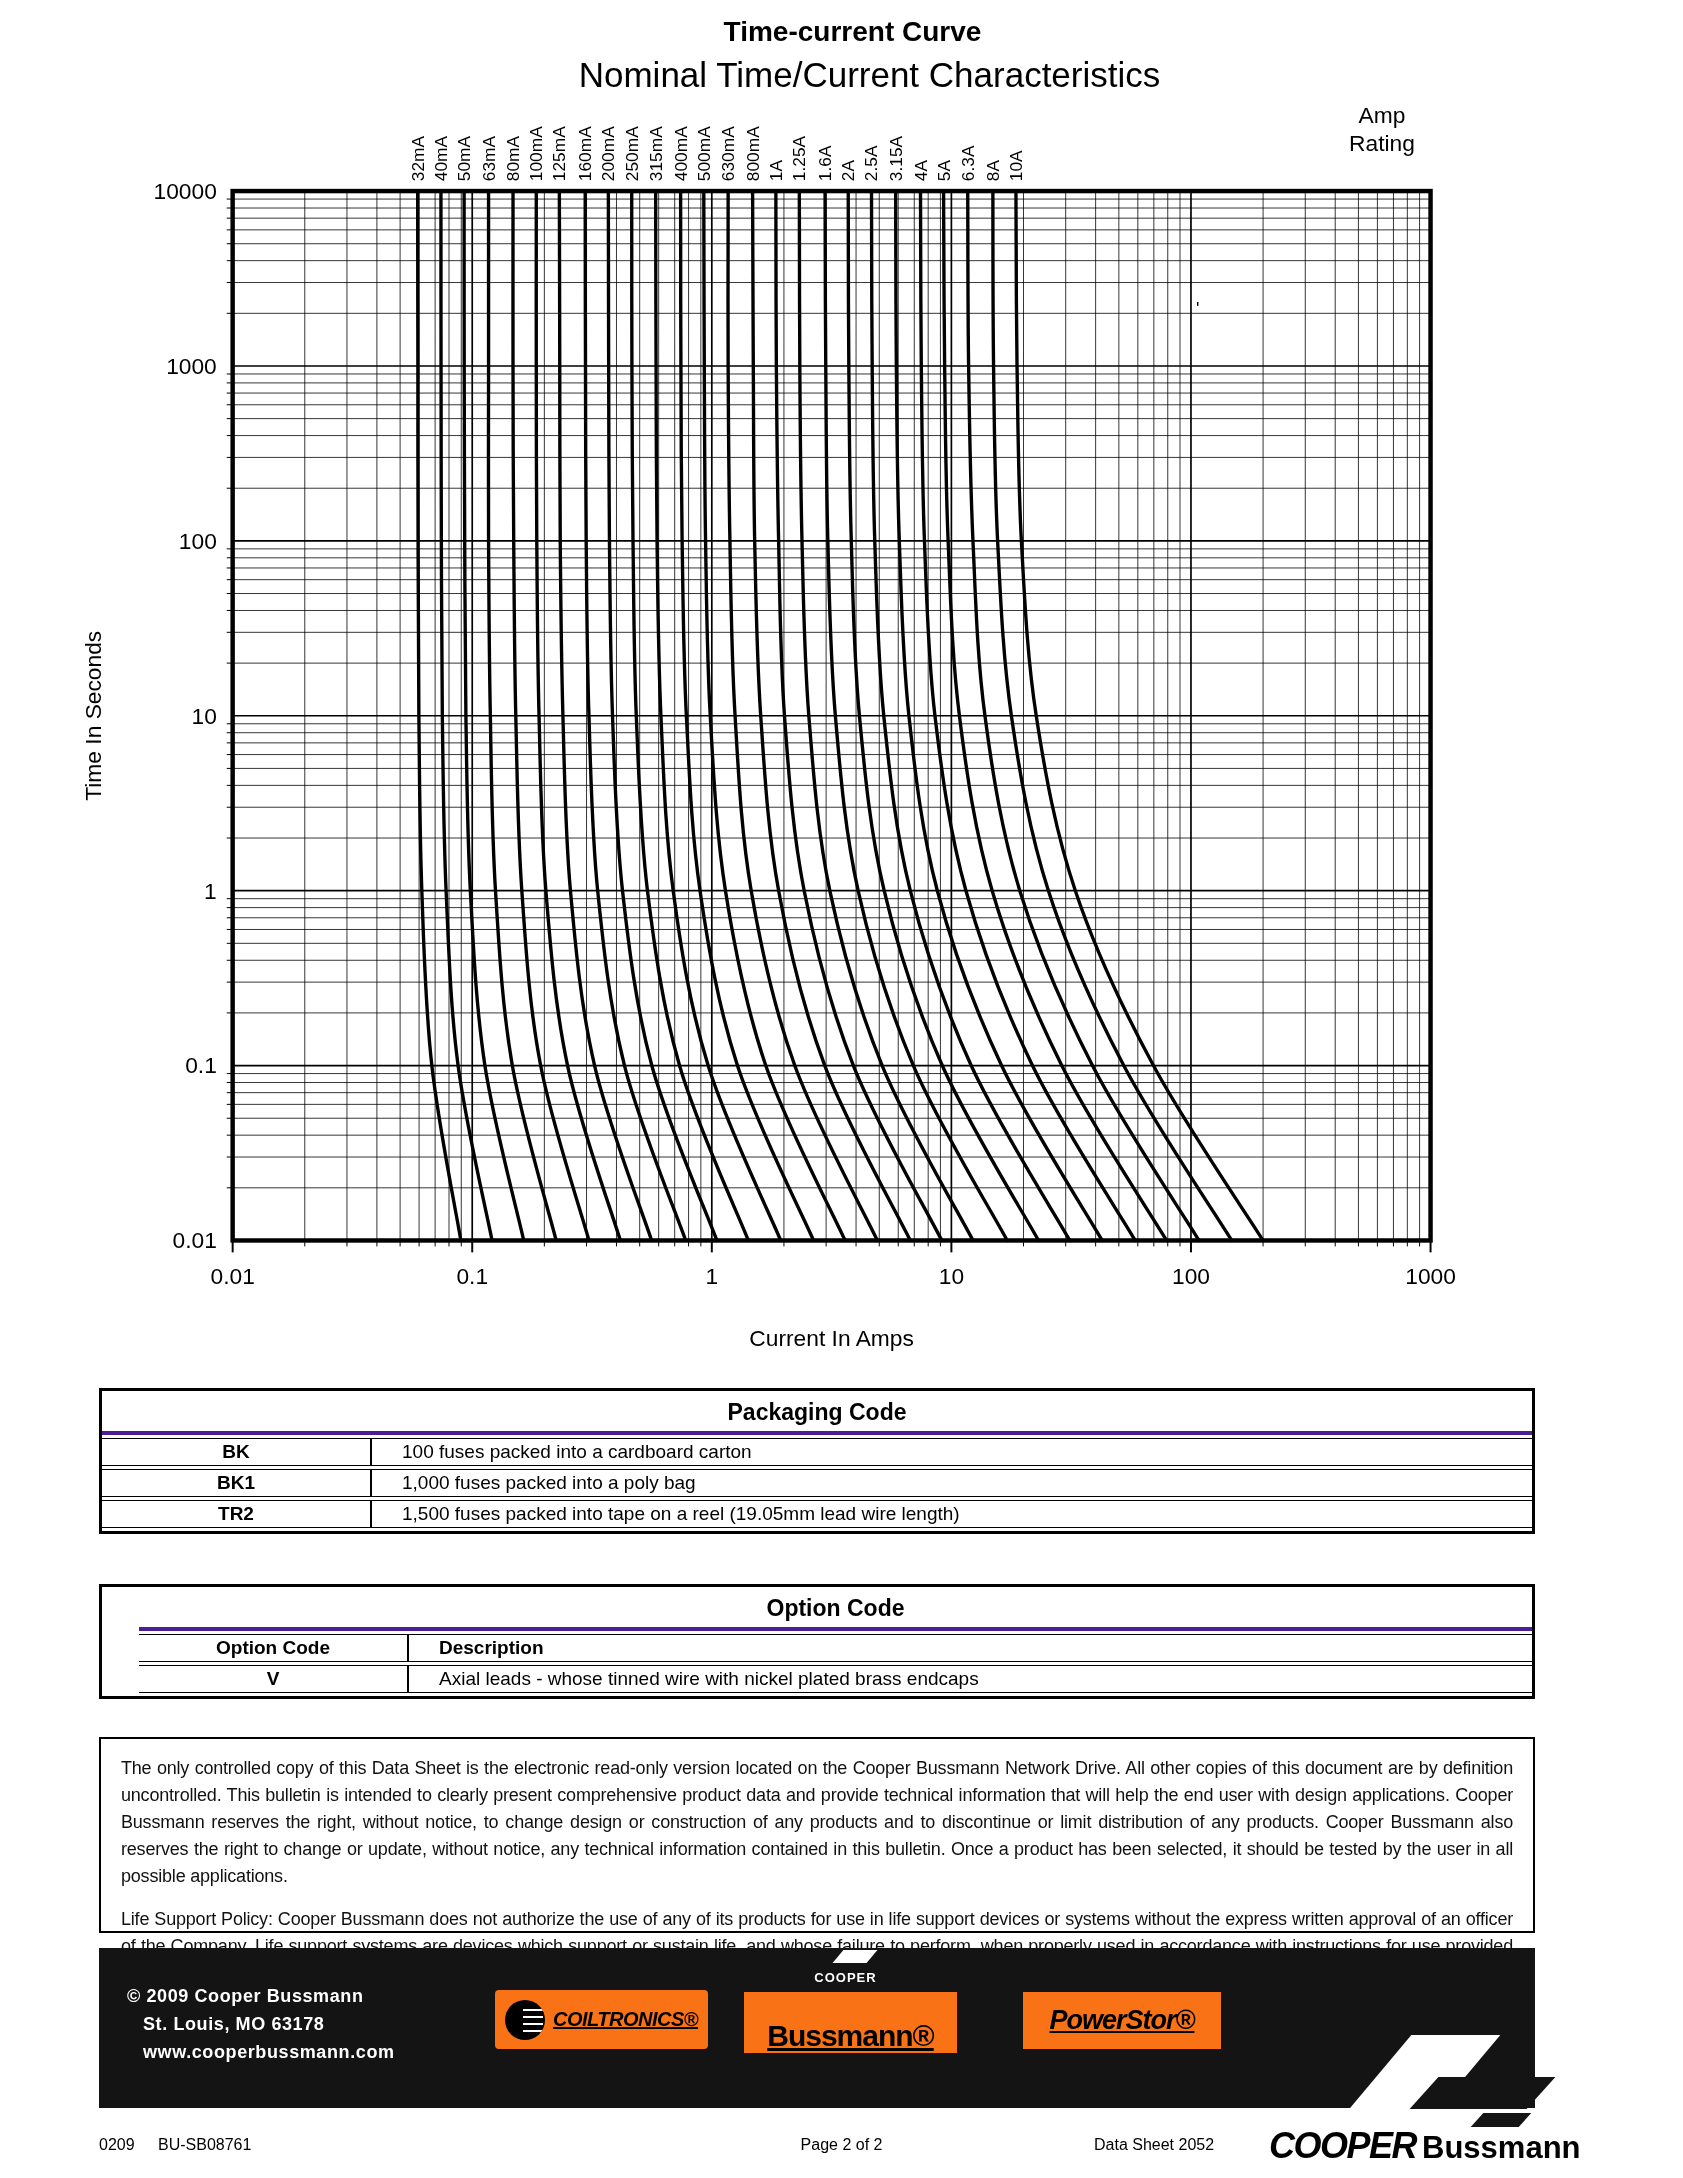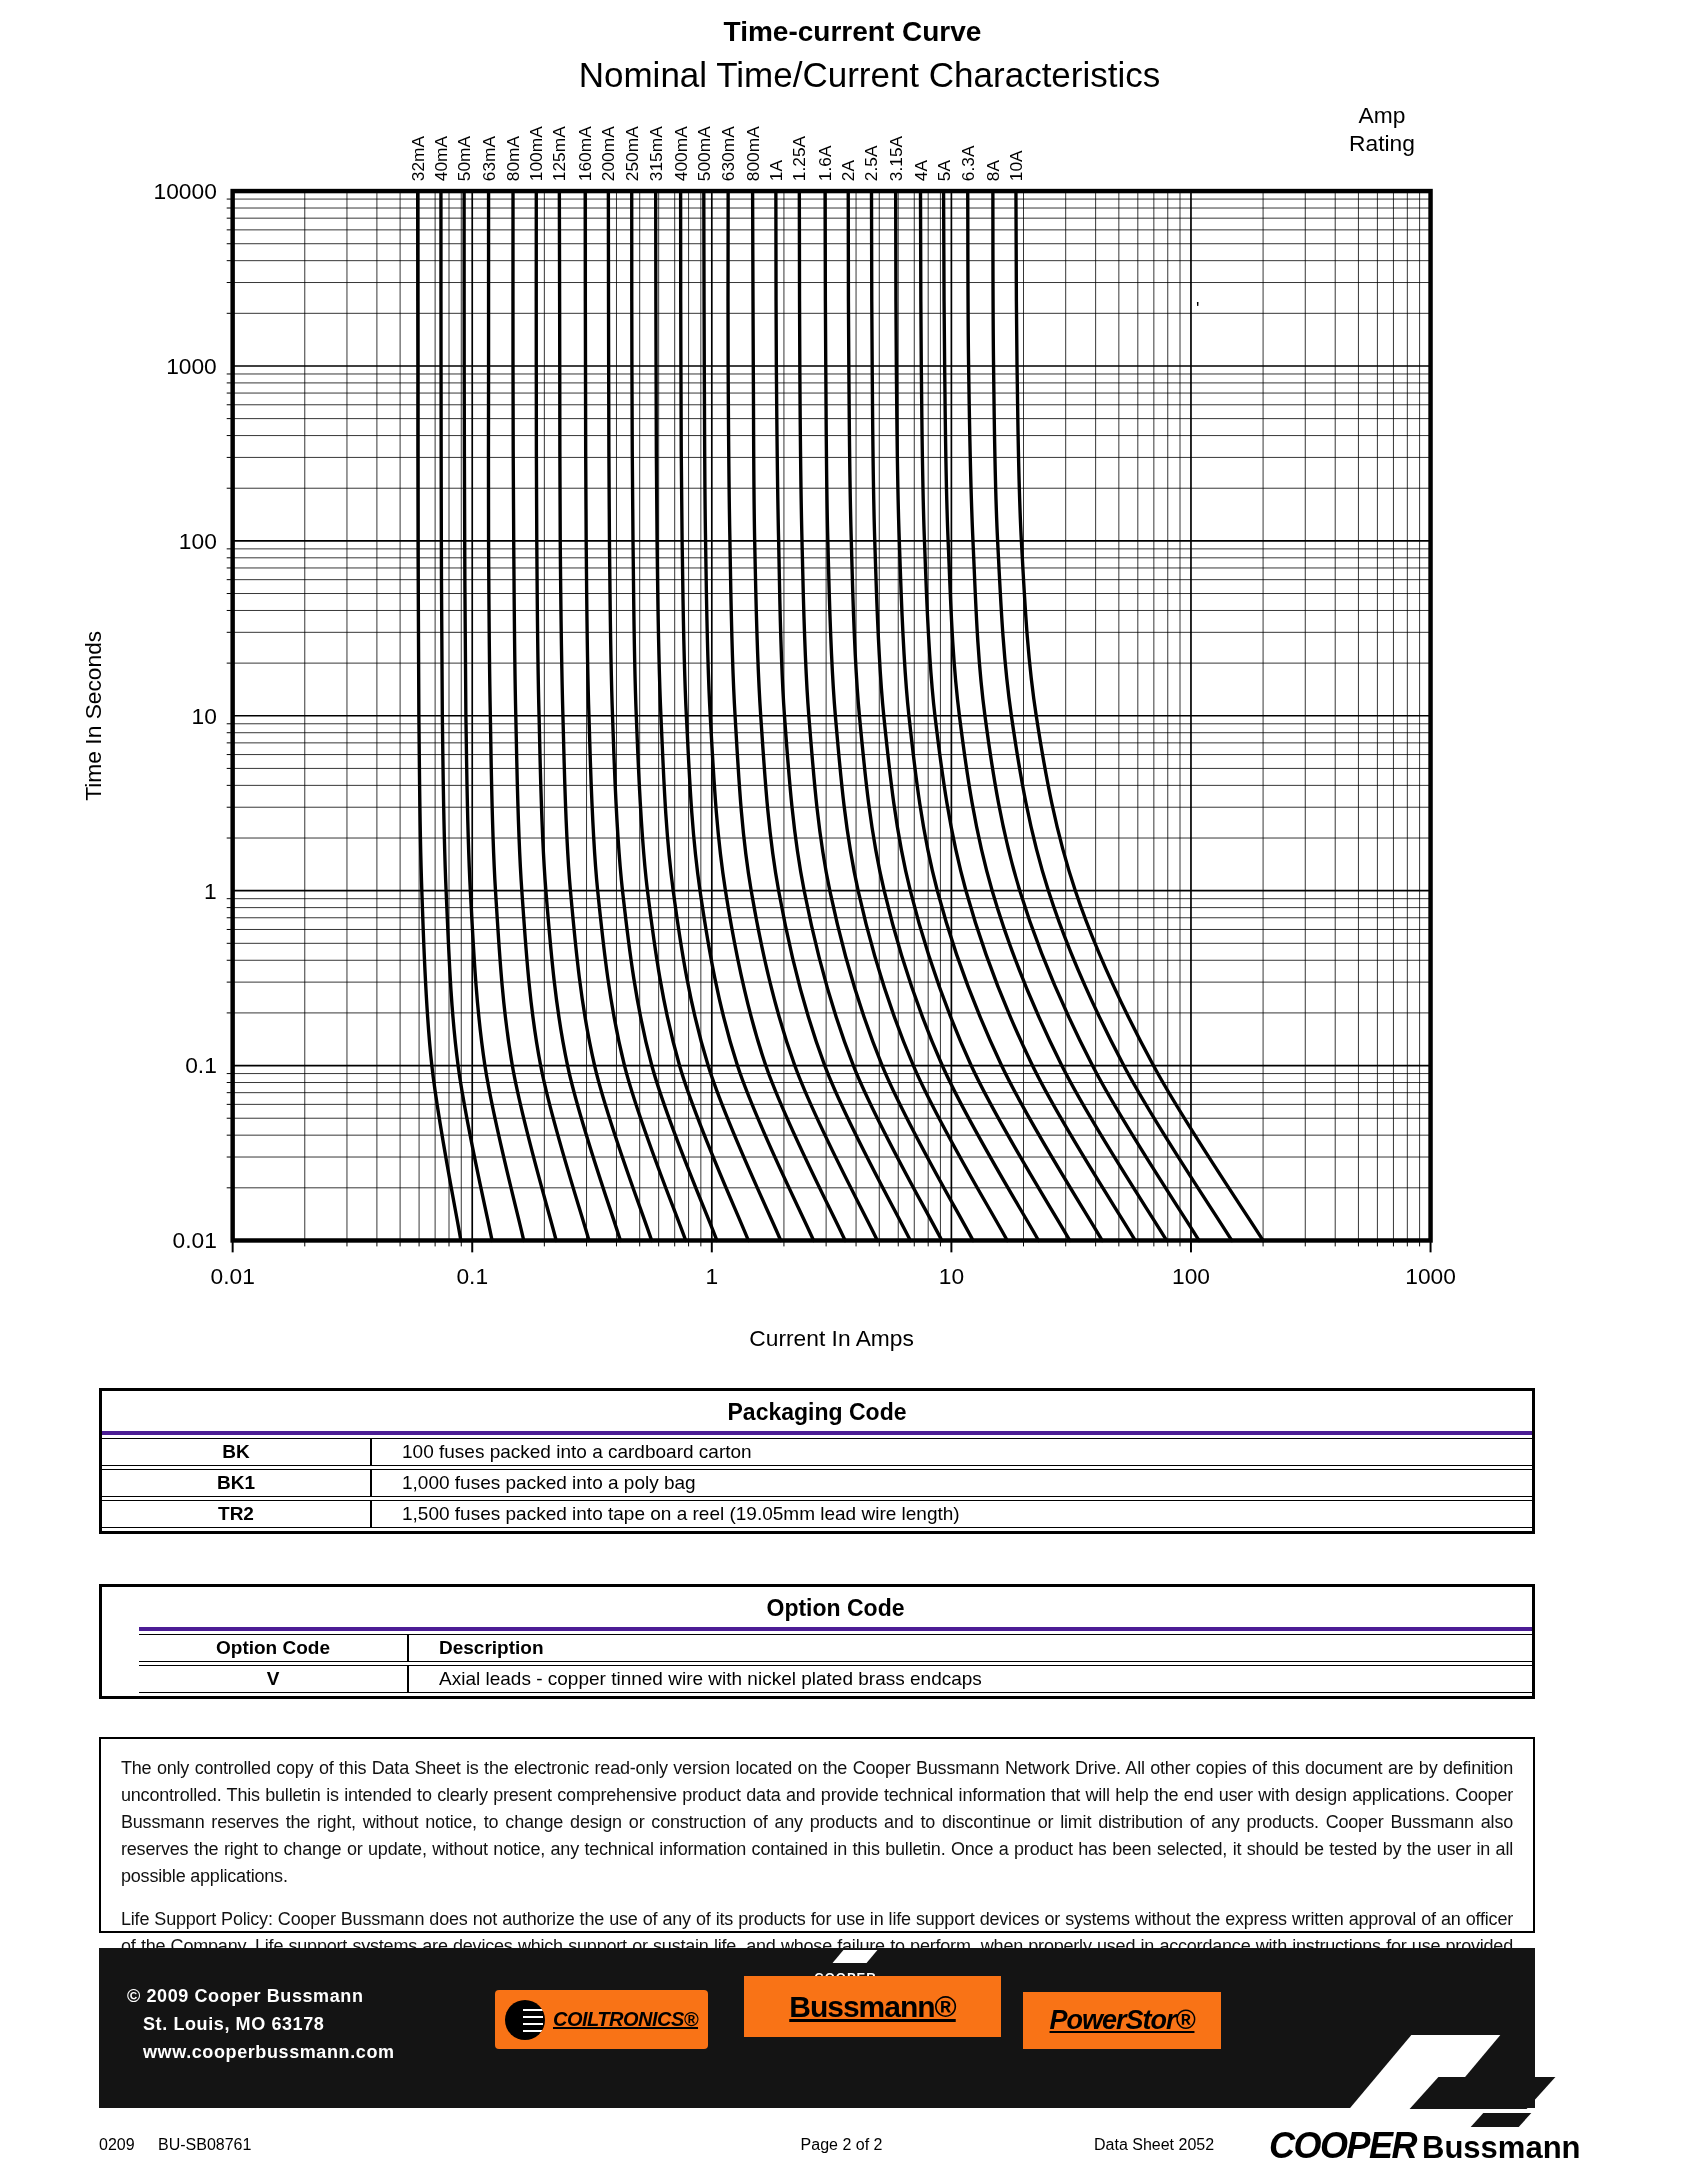--- a/index.html
+++ b/index.html
@@ -39,21 +39,21 @@
   .bar{position:absolute;left:99px;top:1948px;width:1436px;height:160px;background:#141414;overflow:hidden;}
   .addr{position:absolute;left:28px;top:34px;color:#fff;font-weight:bold;font-size:18px;
         line-height:28px;letter-spacing:0.6px;}
   .addr div:nth-child(2),.addr div:nth-child(3){padding-left:16px;}
   .logoBox{position:absolute;background:#f97316;display:flex;align-items:center;justify-content:center;text-decoration:underline;}
   .coilBox{left:396px;top:42px;width:213px;height:59px;border-radius:4px;}
   .coilIcon{position:relative;width:40px;height:40px;border-radius:50%;background:#000;margin-right:8px;overflow:hidden;flex:0 0 auto;}
   .coilStripes{position:absolute;right:2px;top:9px;width:20px;height:24px;
         background:repeating-linear-gradient(180deg,#fff 0 2.5px,transparent 2.5px 7px);}
   .coilText{font-size:20px;font-weight:900;font-style:italic;letter-spacing:-0.5px;}
-  .bussBox{left:645px;top:28px;width:257px;height:61px;}
+  .bussBox{left:645px;top:44px;width:213px;height:61px;align-items:flex-end;}
   .bussText{font-size:30px;font-weight:900;letter-spacing:-1px;}
   .cooperTab{position:absolute;left:705px;top:16px;width:83px;height:28px;background:#141414;
         color:#fff;font-size:13px;font-weight:900;text-align:center;line-height:28px;letter-spacing:1px;}
   .tabFlag{position:absolute;left:739px;top:2px;width:34px;height:13px;background:#fff;transform:skewX(-40deg);}
   .powerBox{left:924px;top:44px;width:198px;height:57px;}
   .powerText{font-size:27px;font-weight:900;font-style:italic;letter-spacing:-1px;}
   .barSlash{position:absolute;left:1275px;top:87px;width:89px;height:89px;background:#fff;transform:skewX(-40deg);}
 
   .chevron{position:absolute;left:1424px;top:2077px;width:117px;height:32px;background:#141414;transform:skewX(-42deg);}
   .chevron2{position:absolute;left:1477px;top:2113px;width:48px;height:14px;background:#141414;transform:skewX(-42deg);}
@@ -376,21 +376,21 @@
     <tbody>
         <tr class="titleRow">
       <td colspan="2">Option Code</td>
     </tr>
     <tr class="headRow">
       <td class="c1">Option Code</td>
       <td class="c2">Description</td>
     </tr>
     <tr class="dataRow">
       <td class="c1">V</td>
-      <td class="c2">Axial leads - copper tinned wire with nickel plated brass endcaps</td>
+      <td class="c2">Axial leads - whose tinned wire with nickel plated brass endcaps</td>
     </tr>
   </tbody>
     </table>
 
   <div class="disclaimer">
     <p>The only controlled copy of this Data Sheet is the electronic read-only version located on the Cooper Bussmann Network Drive. All other copies of this document are by definition uncontrolled. This bulletin is intended to clearly present comprehensive product data and provide technical information that will help the end user with design applications. Cooper Bussmann reserves the right, without notice, to change design or construction of any products and to discontinue or limit distribution of any products. Cooper Bussmann also reserves the right to change or update, without notice, any technical information contained in this bulletin. Once a product has been selected, it should be tested by the user in all possible applications.</p>
     <p>Life Support Policy: Cooper Bussmann does not authorize the use of any of its products for use in life support devices or systems without the express written approval of an officer of the Company. Life support systems are devices which support or sustain life, and whose failure to perform, when properly used in accordance with instructions for use provided in the labeling, can be reasonably expected to result in significant injury to the user.</p>
   </div>
 
   <div class="bar">

